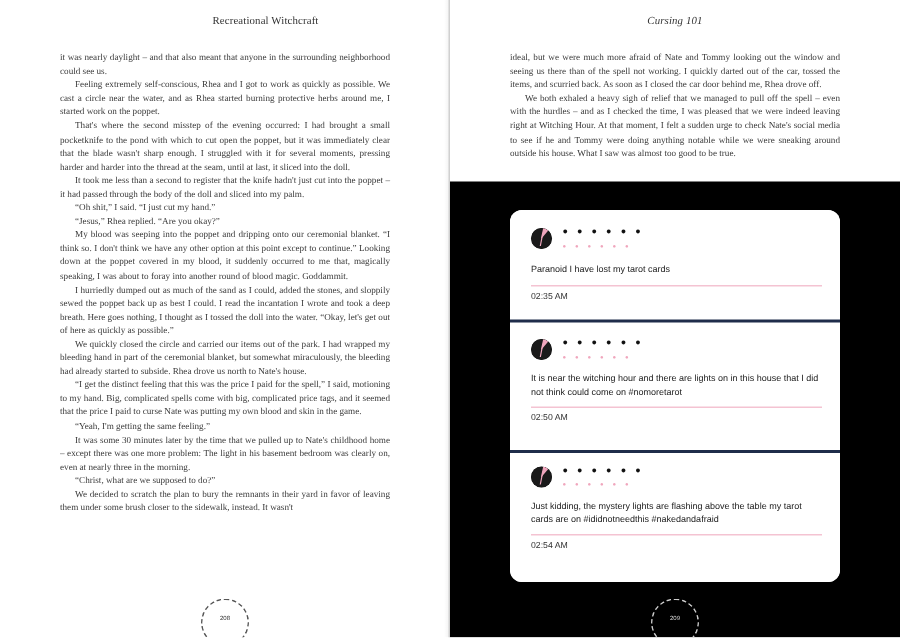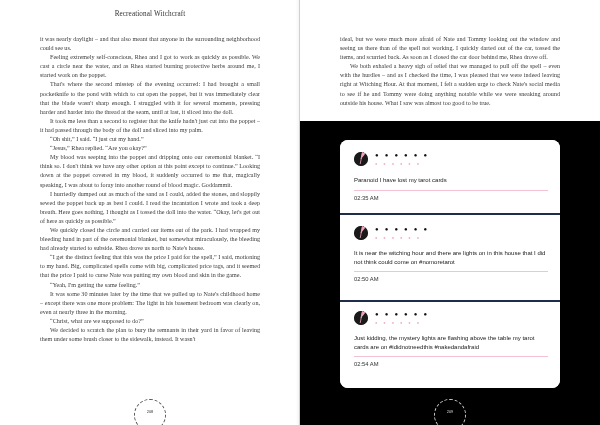--- a/index.html
+++ b/index.html
@@ -2,21 +2,21 @@
 <html><head>
 <meta charset="utf-8">
 <style>
   html, body { margin: 0; padding: 0; }
   body { width: 600px; height: 425px; position: relative; overflow: hidden; background: #fff; font-family: "Liberation Serif", serif; }
   .page { position: absolute; top: 0; height: 425px; width: 300px; overflow: hidden; }
   .left-page { left: 0; background: #fff; }
   .right-page { left: 300px; background: #fff; }
   .gutter { position: absolute; left: 299px; top: 0; width: 1px; height: 425px; background: #d0d0d0; }
   .running-head { position: absolute; top: 10px; left: 0; width: 300px; text-align: center; font-size: 7.2px; color: #333; letter-spacing: 0.1px; }
-  .left-page .running-head { left: 0; }
+  .left-page .running-head { left: 0; padding-left: 27px; }
   .right-page .running-head { font-style: italic; }
   .text-block { position: absolute; left: 40px; width: 220px; font-size: 6.1px; line-height: 9.1px; color: #3a3a3a; text-align: justify; }
   .left-page .text-block { top: 35px; }
   .right-page .text-block { top: 35px; }
   .text-block p { margin: 0; text-indent: 10px; }
   .text-block p.noindent { text-indent: 0; }
   .black-area { position: absolute; left: 0; top: 122px; width: 300px; height: 303px; background: #000; border-top-left-radius: 0; }
   .black-area::before { content: ""; position: absolute; top: -1px; left: 0; width: 300px; height: 1px; background: #000; }
   .phone-card { position: absolute; left: 40px; top: 140px; width: 220px; height: 248px; background: #fff; border-radius: 8px; overflow: hidden; }
   .post { position: absolute; left: 0; width: 220px; background: #fff; }
@@ -57,20 +57,21 @@
   </div>
   <div class="folio">
     <div class="folio-num">208</div>
   </div>
   <div class="page-edge"></div>
 </div>
 
 <div class="gutter"></div>
 
 <div class="page right-page">
+  <div class="running-head">Cursing 101</div>
   <div class="text-block">
     <p class="noindent">ideal, but we were much more afraid of Nate and Tommy looking out the window and seeing us there than of the spell not working. I quickly darted out of the car, tossed the items, and scurried back. As soon as I closed the car door behind me, Rhea drove off.</p>
     <p>We both exhaled a heavy sigh of relief that we managed to pull off the spell – even with the hurdles – and as I checked the time, I was pleased that we were indeed leaving right at Witching Hour. At that moment, I felt a sudden urge to check Nate's social media to see if he and Tommy were doing anything notable while we were sneaking around outside his house. What I saw was almost too good to be true.</p>
   </div>
 
   <div class="black-area"></div>
 
   <div class="phone-card">
 
     <div class="post" style="top:0; height:72px;">

